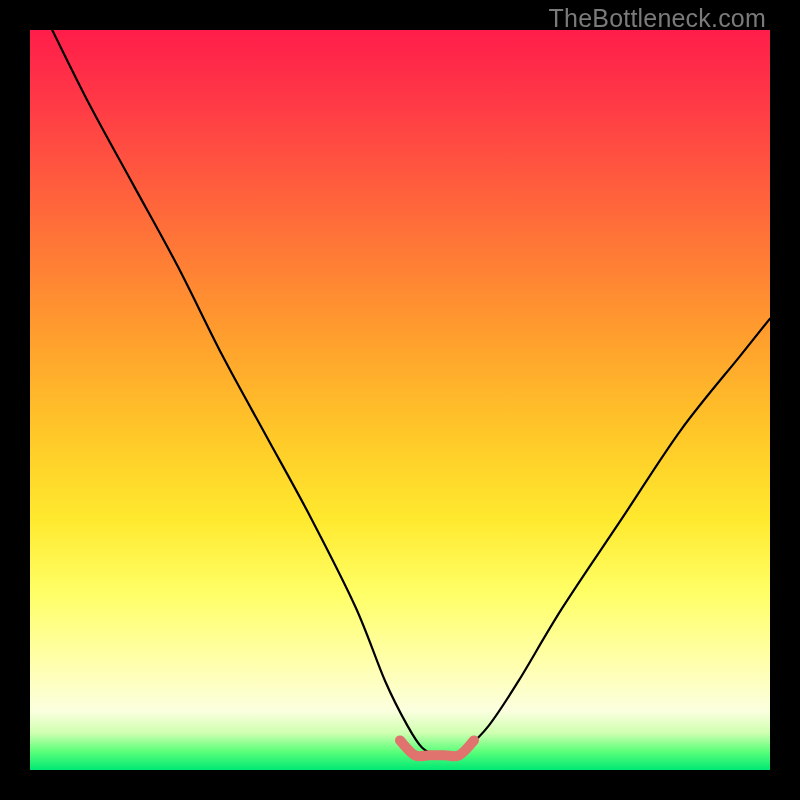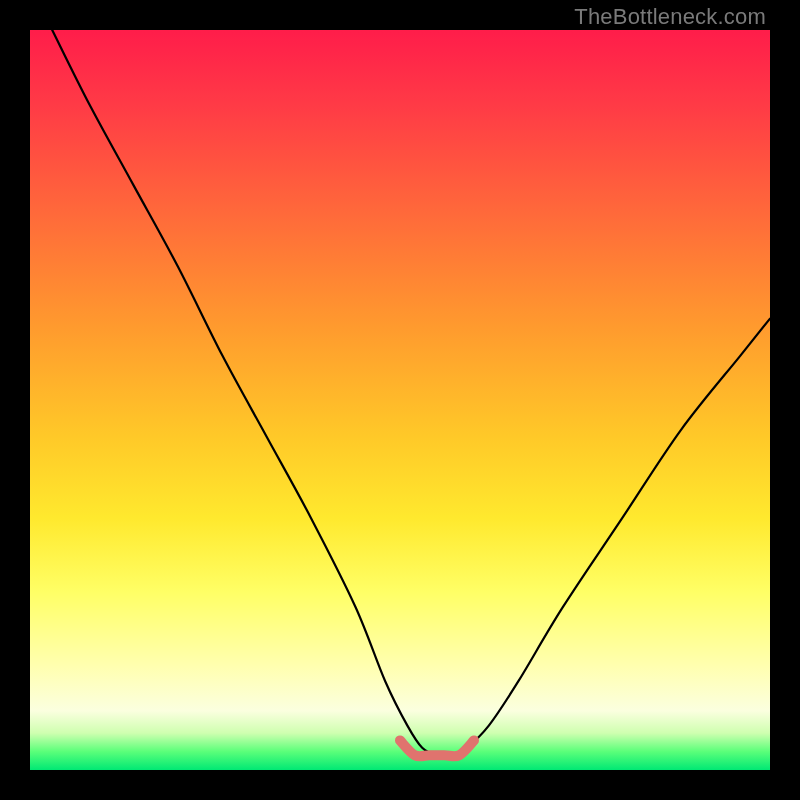--- a/index.html
+++ b/index.html
@@ -40,21 +40,21 @@
       #cfffb0 95%,
       #5bff7a 97.5%,
       #00e874 100%
     );
   }
   .watermark {
     position: absolute;
     top: 4px;
     right: 34px;
     color: #7a7a7a;
-    font-size: 22px;
+    font-size: 25px;
     letter-spacing: 0.2px;
     font-weight: 500;
     text-align: center;
   }
   svg.curves {
     position: absolute;
     left: 0;
     top: 0;
     width: 740px;
     height: 740px;

